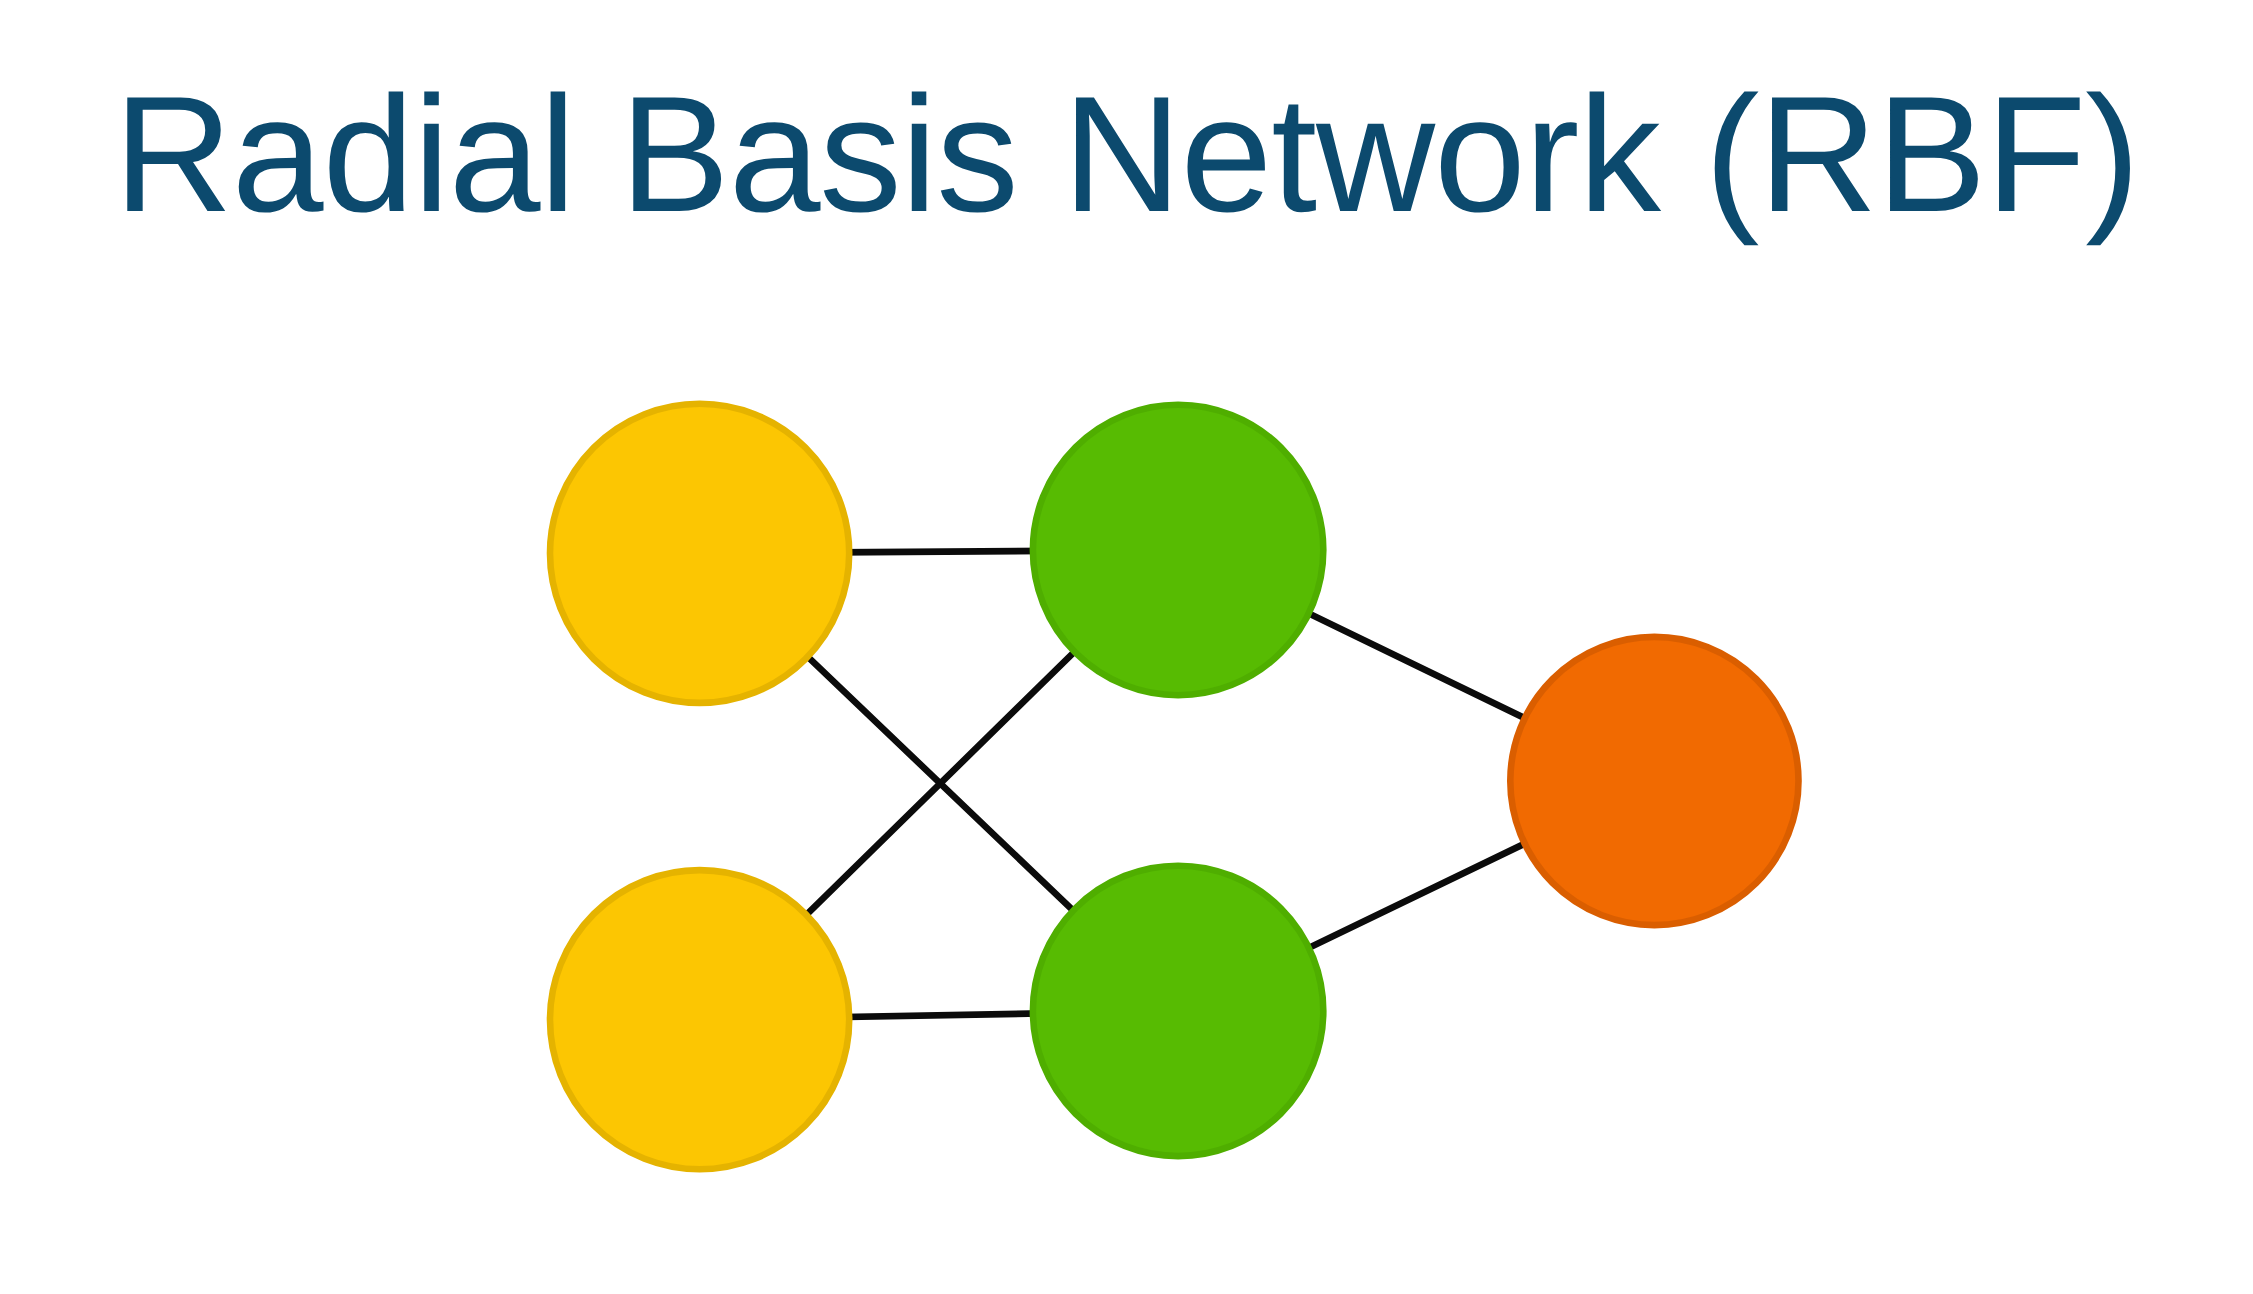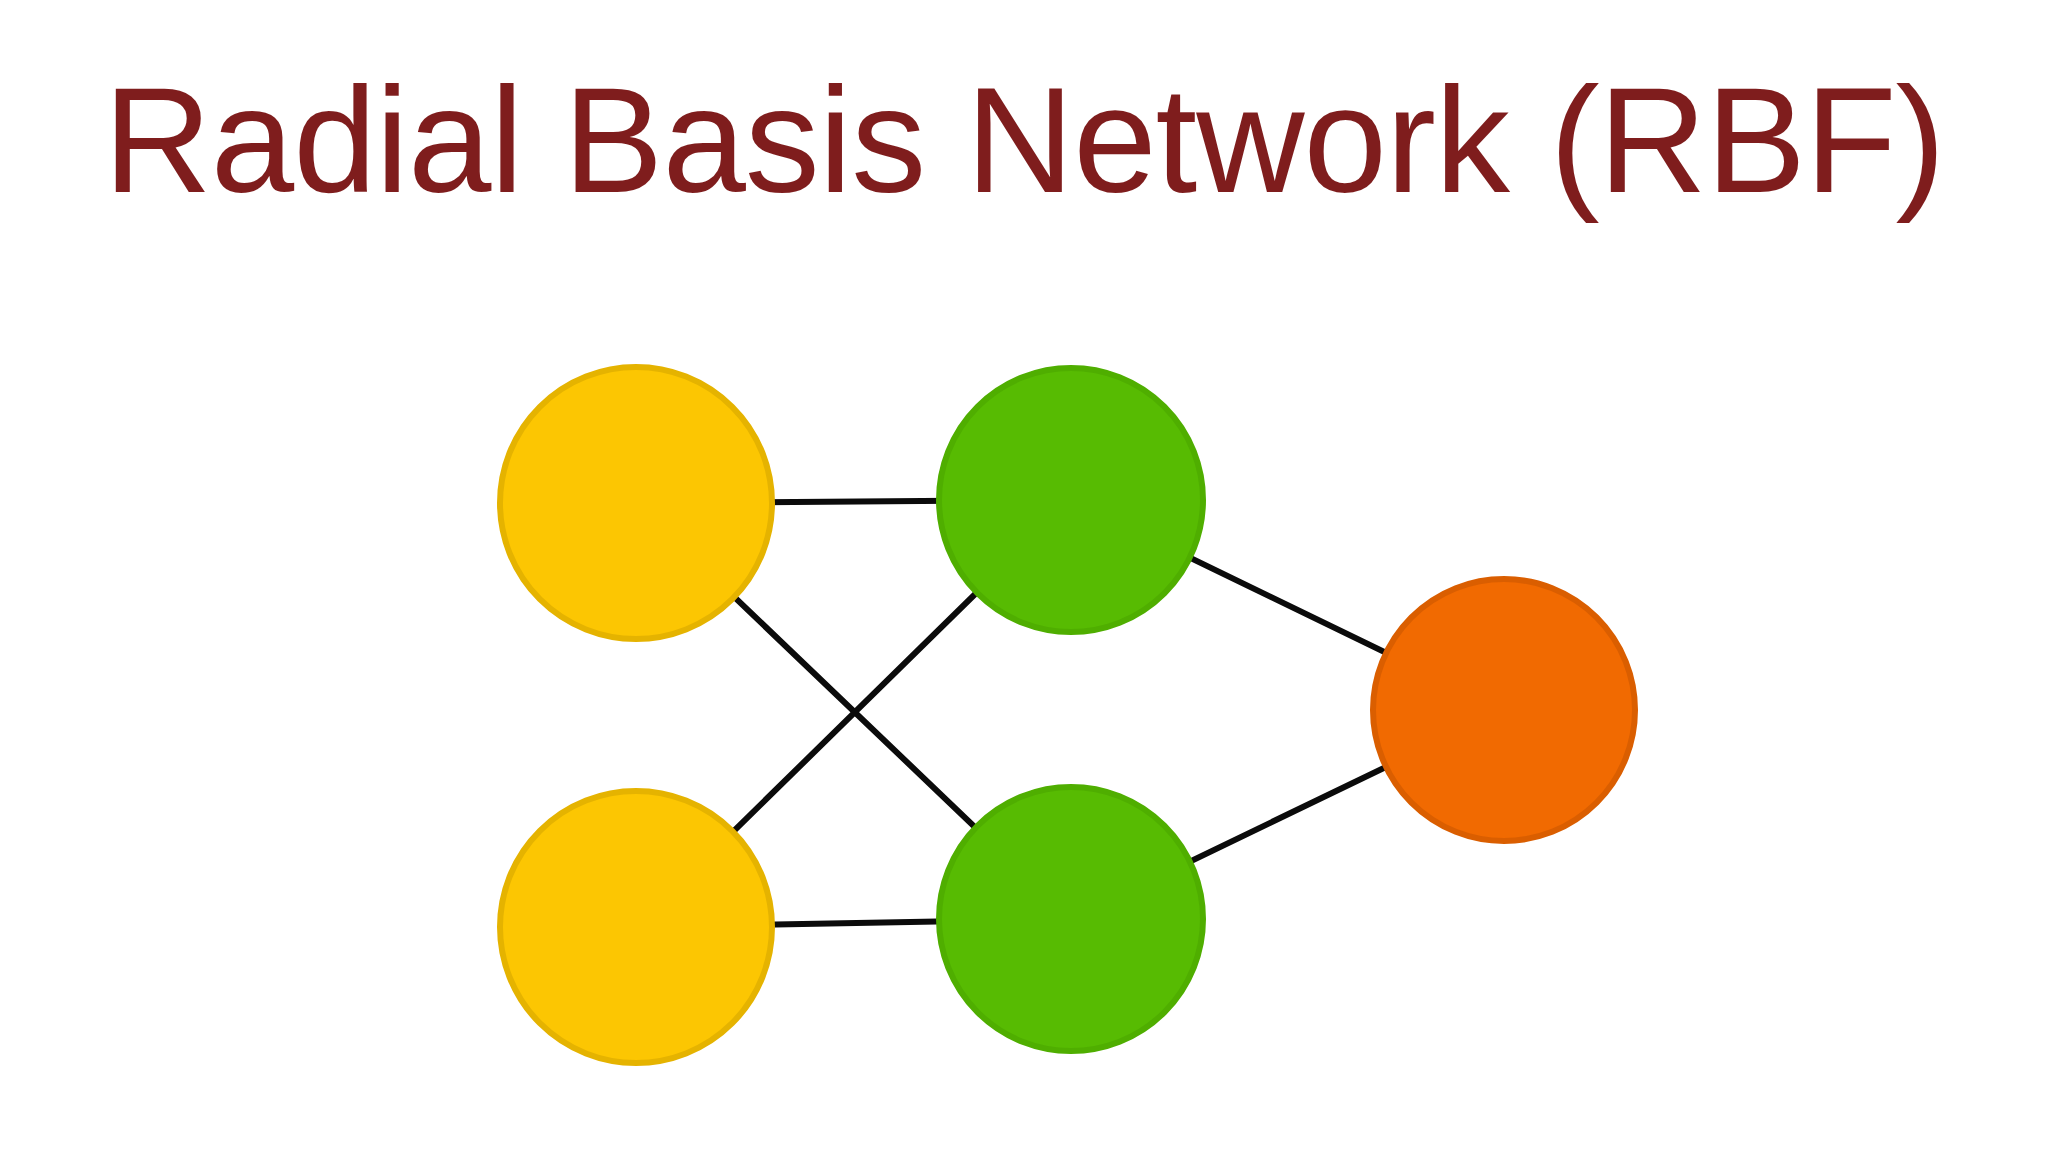--- a/index.html
+++ b/index.html
@@ -17,21 +17,21 @@
   .diagram-title {
     position: absolute;
     top: 58px;
     left: 0;
     right: 0;
     margin: 0;
     text-align: center;
     font-size: 150px;
     font-weight: 400;
     letter-spacing: -1px;
-    color: #7f1d1d;
+    color: #0c4a6e;
     line-height: 1.1;
     user-select: none;
   }
   .network-svg {
     position: absolute;
     left: 0;
     top: 0;
     width: 2048px;
     height: 1176px;
     display: block;

